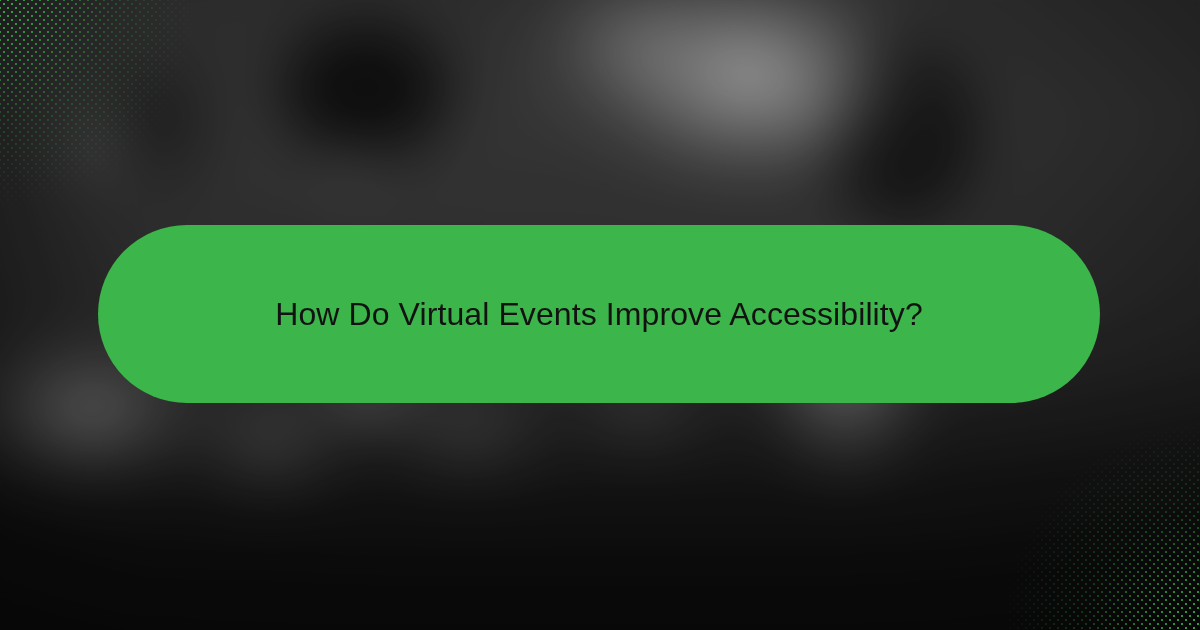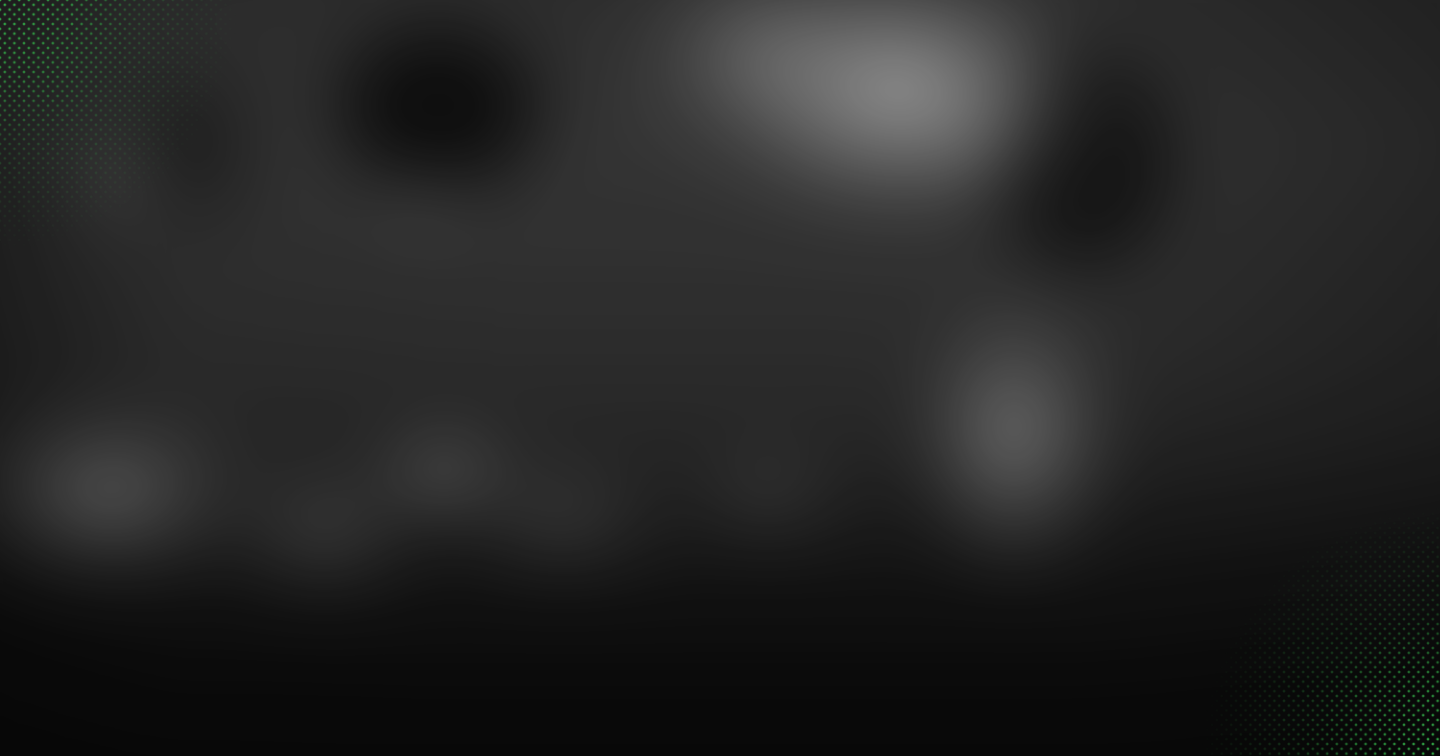--- a/index.html
+++ b/index.html
@@ -116,14 +116,17 @@
 <body>
 
 <div id="canvas">
 
   <div class="photo-layer"></div>
   <div class="photo-tint"></div>
 
   <div class="dot-grid top-left"></div>
   <div class="dot-grid bottom-right"></div>
 
+  <div class="title-pill">
+    <div class="title-text">How Do Virtual Events Improve Accessibility?</div>
+  </div>
 
 </div>
 
 </body></html>

